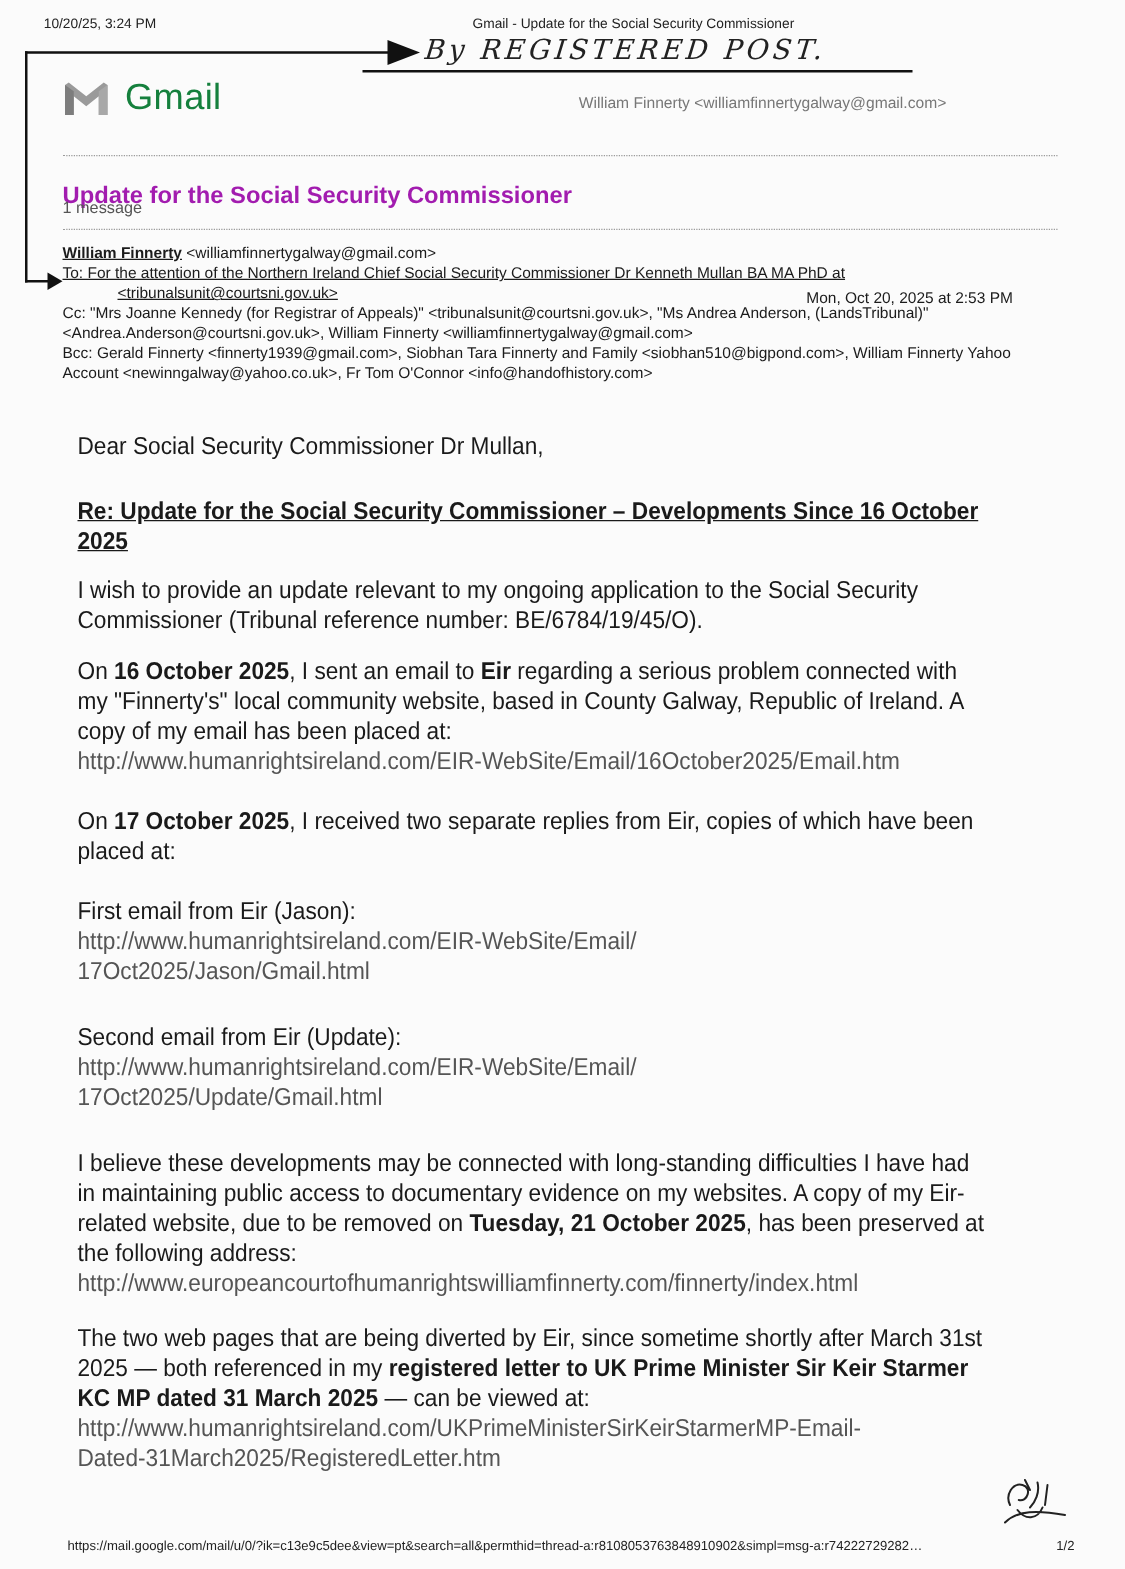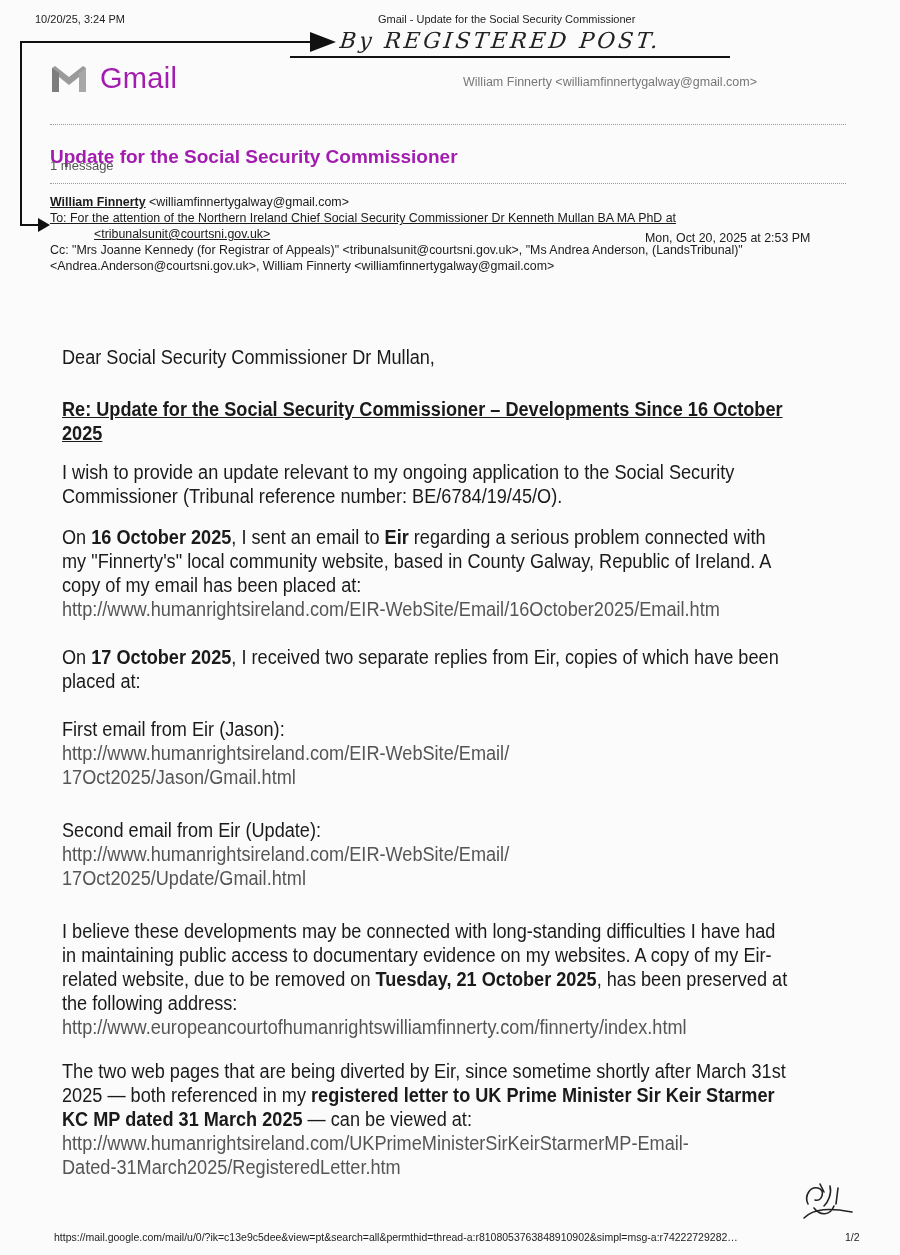--- a/index.html
+++ b/index.html
@@ -18,21 +18,21 @@
   .hw-underline { left: 290px; top: 56px; width: 440px; height: 2px; background: #111; }
   .bracket-top { left: 20px; top: 41px; width: 295px; height: 2px; background: #111; }
   .bracket-left { left: 20px; top: 41px; width: 2px; height: 185px; background: #111; }
   .bracket-bottom { left: 20px; top: 224px; width: 22px; height: 2px; background: #111; }
   .arrow-top { left: 310px; top: 32px; width: 0; height: 0;
     border-top: 10px solid transparent; border-bottom: 10px solid transparent; border-left: 26px solid #111; }
   .arrow-to { left: 38px; top: 218px; width: 0; height: 0;
     border-top: 7px solid transparent; border-bottom: 7px solid transparent; border-left: 12px solid #111; }
   .logo { left: 50px; top: 62px; display: flex; align-items: center; }
   .logo svg { display: block; }
-  .logo-text { font-size: 29px; color: #a21caf; margin-left: 12px; letter-spacing: 0.3px; }
+  .logo-text { font-size: 29px; color: #15803d; margin-left: 12px; letter-spacing: 0.3px; }
   .account { left: 463px; top: 75px; font-size: 12.5px; color: #777; }
   .rule { height: 0; border-top: 1px dotted #9a9a9a; }
   .rule1 { left: 50px; top: 124px; width: 796px; }
   .rule2 { left: 50px; top: 183px; width: 796px; }
   .subject { left: 50px; top: 132px; font-size: 19px; font-weight: bold; color: #a21caf; margin-top: 14px; }
   .count { left: 50px; top: 158px; font-size: 13px; color: #555; }
   .hdr { left: 50px; font-size: 12.4px; color: #1b1b1b; line-height: 16px; }
   .from-line { top: 194px; }
   .from-name { font-weight: bold; text-decoration: underline; }
   .date { left: 645px; top: 194px; font-size: 12.4px; color: #1b1b1b; margin-top: 37px; }
@@ -91,20 +91,21 @@
 
 <div class="abs hdr from-line">
   <span class="from-name">William Finnerty</span>
   <span>&lt;williamfinnertygalway@gmail.com&gt;</span>
 </div>
 <div class="abs date">Mon, Oct 20, 2025 at 2:53 PM</div>
 <div class="abs hdr to-line">To: For the attention of the Northern Ireland Chief Social Security Commissioner Dr Kenneth Mullan BA MA PhD at</div>
 <div class="abs hdr to-email">&lt;tribunalsunit@courtsni.gov.uk&gt;</div>
 <div class="abs hdr cc-block">
   <div>Cc: "Mrs Joanne Kennedy (for Registrar of Appeals)" &lt;tribunalsunit@courtsni.gov.uk&gt;, "Ms Andrea Anderson, (LandsTribunal)" &lt;Andrea.Anderson@courtsni.gov.uk&gt;, William Finnerty &lt;williamfinnertygalway@gmail.com&gt;</div>
+  <div>Bcc: Gerald Finnerty &lt;finnerty1939@gmail.com&gt;, Siobhan Tara Finnerty and Family &lt;siobhan510@bigpond.com&gt;, William Finnerty Yahoo Account &lt;newinngalway@yahoo.co.uk&gt;, Fr Tom O'Connor &lt;info@handofhistory.com&gt;</div>
 </div>
 
 <div class="abs body-text greeting">Dear Social Security Commissioner Dr Mullan,</div>
 <div class="abs body-text re-heading">Re: Update for the Social Security Commissioner – Developments Since 16 October 2025</div>
 <div class="abs body-text para1">I wish to provide an update relevant to my ongoing application to the Social Security Commissioner (Tribunal reference number: BE/6784/19/45/O).</div>
 
 <div class="abs body-text para2">
   <span>On </span><b>16 October 2025</b><span>, I sent an email to </span><b>Eir</b><span> regarding a serious problem connected with my "Finnerty's" local community website, based in County Galway, Republic of Ireland. A copy of my email has been placed at:</span>
   <span class="link">http://www.humanrightsireland.com/EIR-WebSite/Email/16October2025/Email.htm</span>
 </div>

